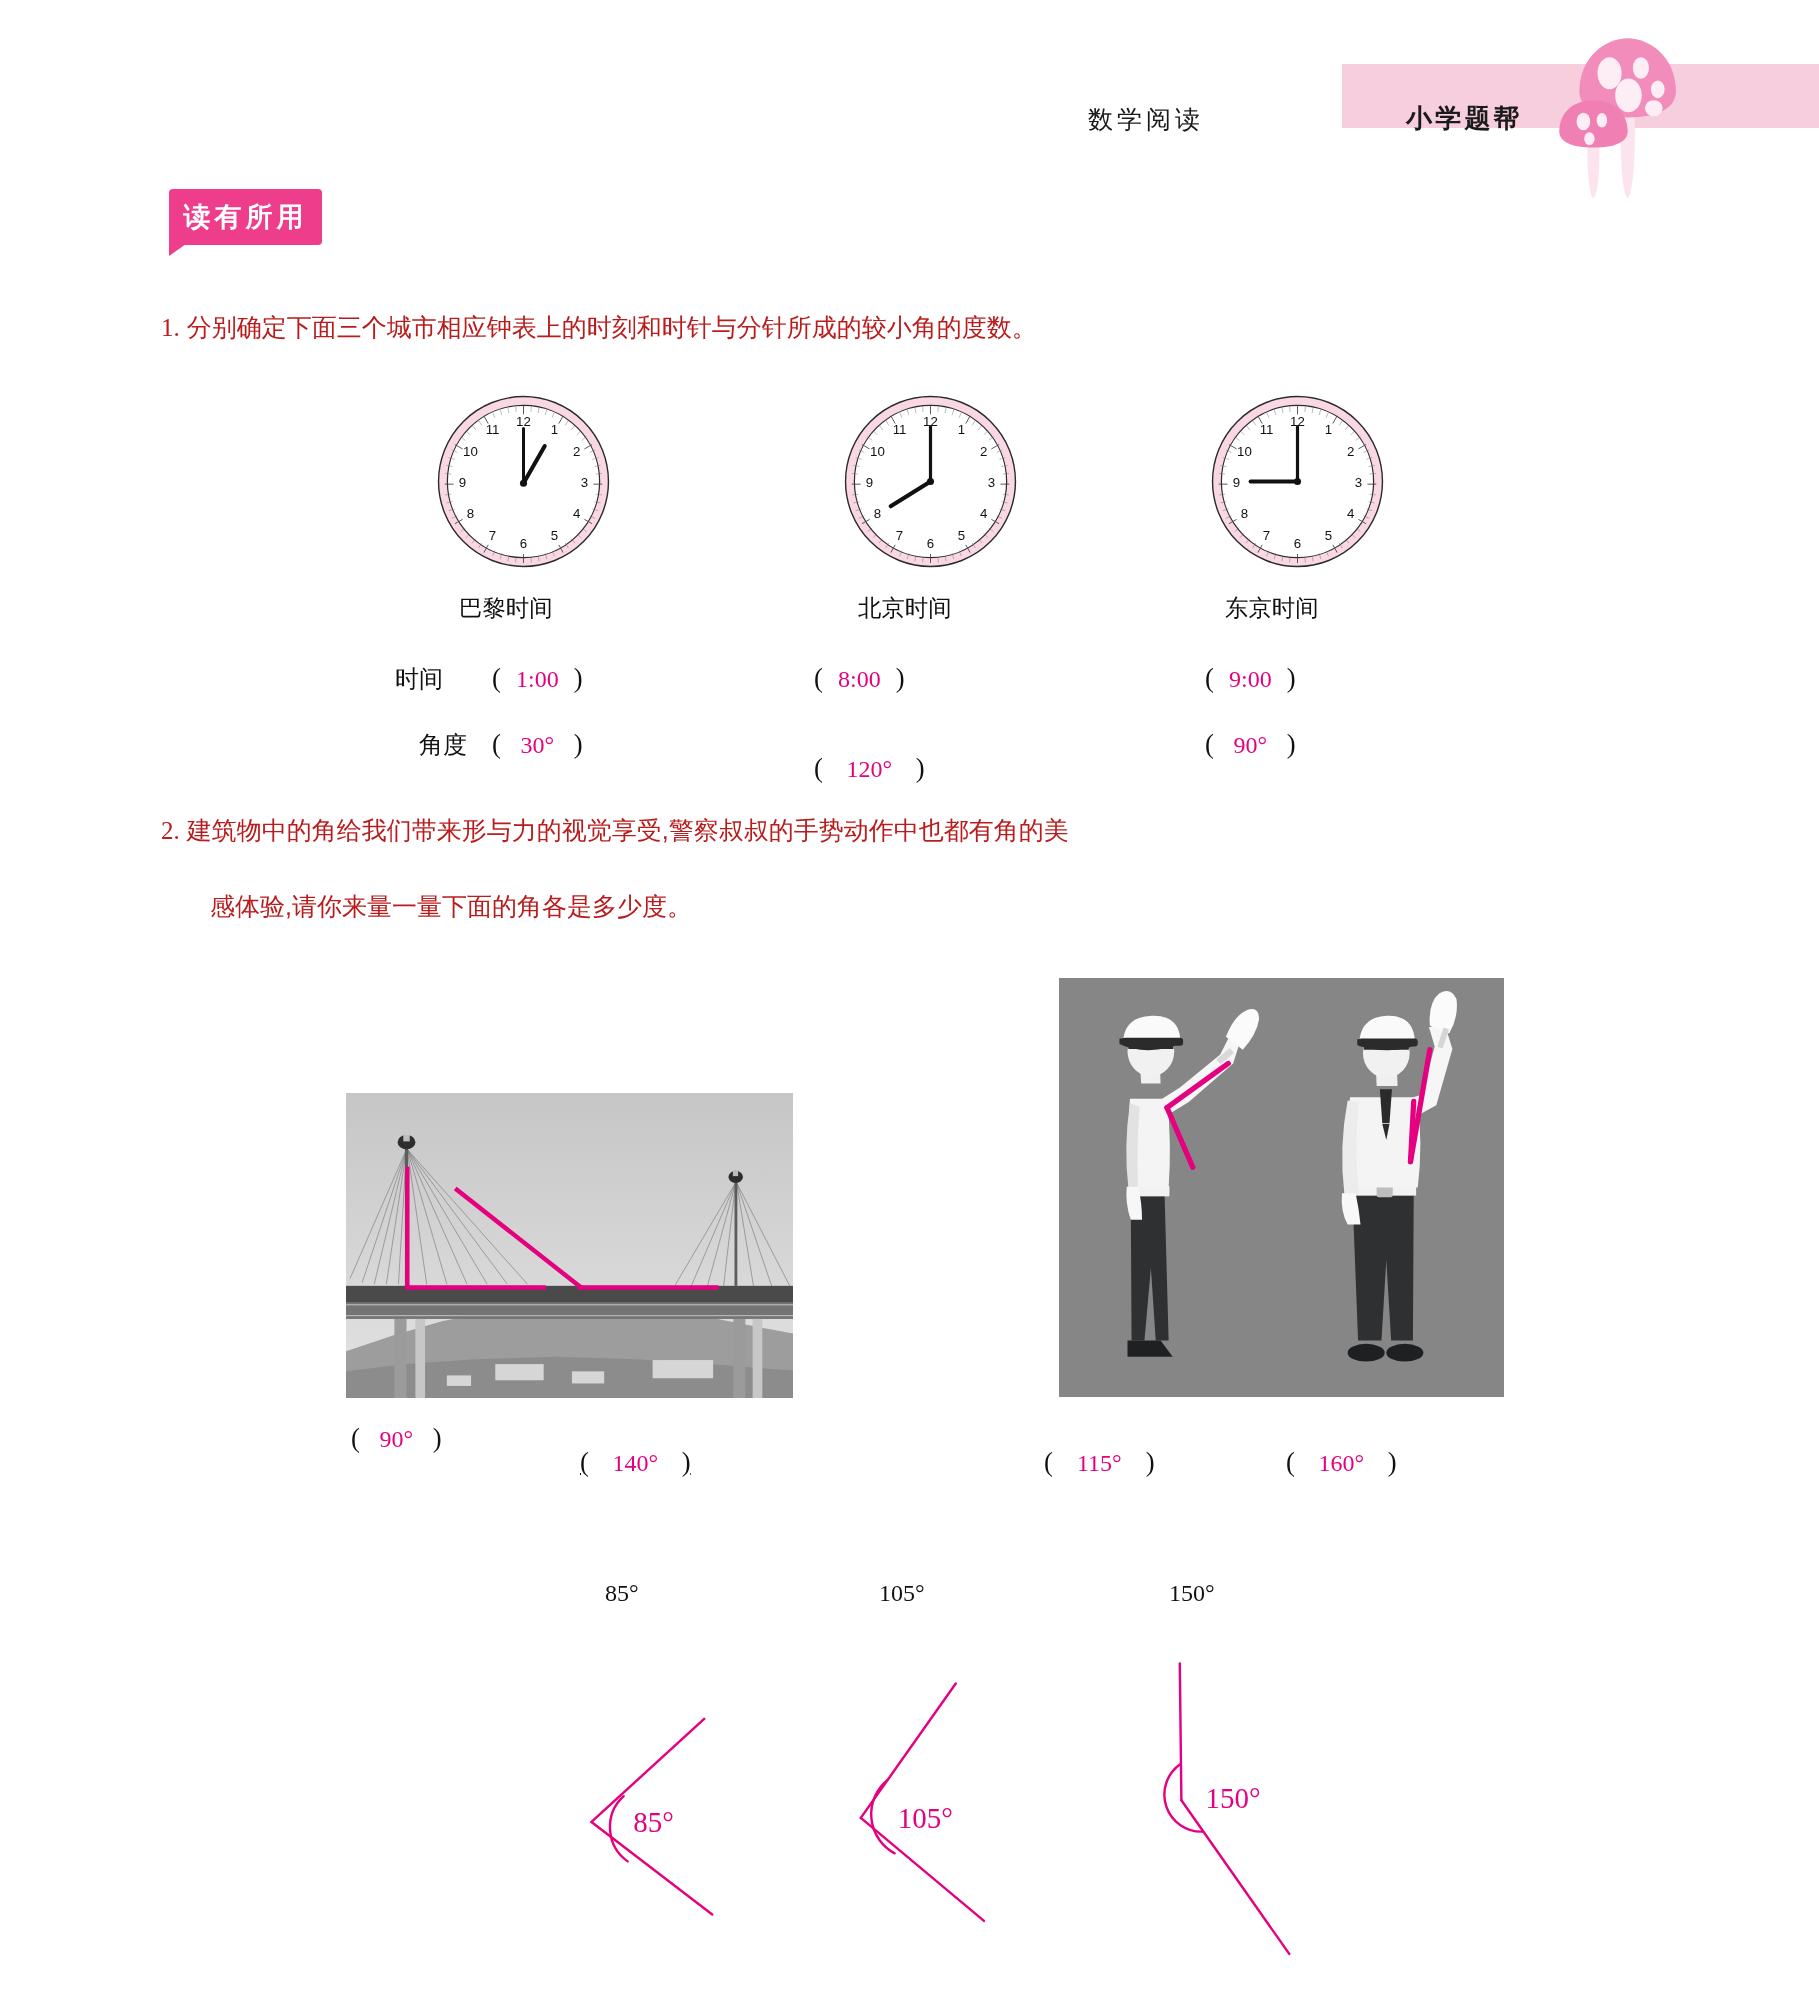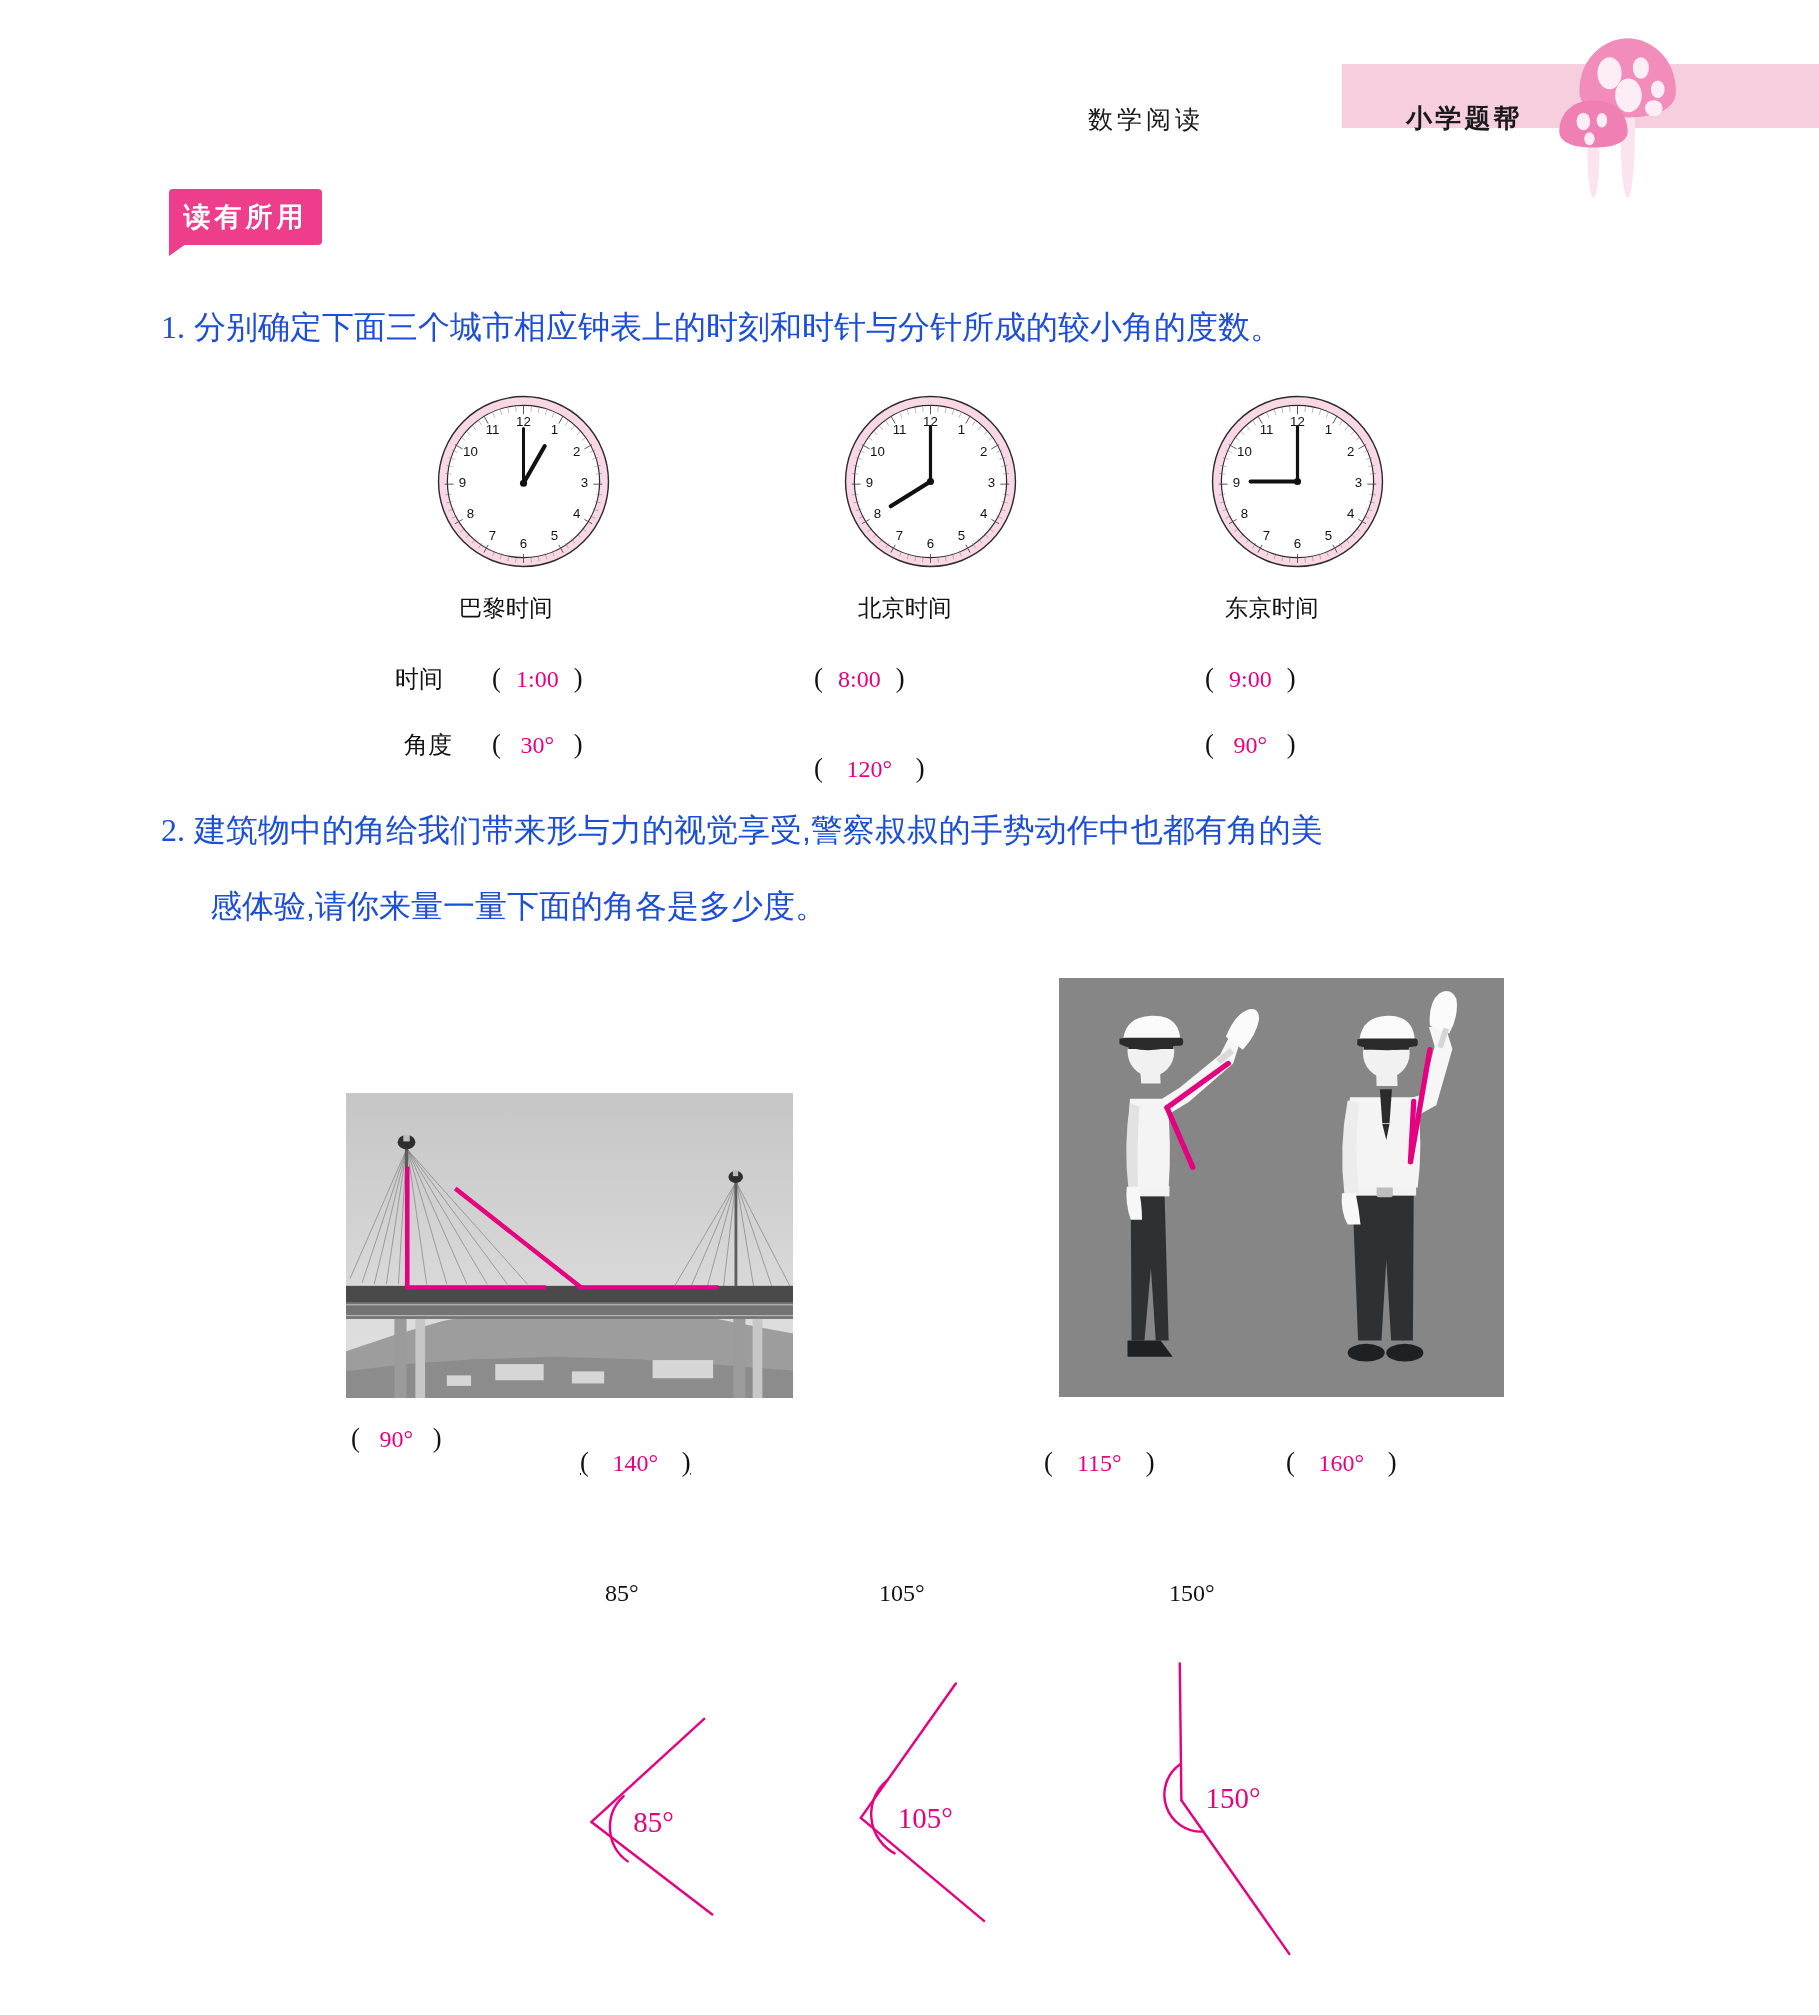--- a/index.html
+++ b/index.html
@@ -51,23 +51,23 @@
     position: absolute;
     left: 0; bottom: -11.3px;
     border-left: 0 solid transparent;
     border-right: 17px solid transparent;
     border-top: 12px solid #ee3d8b;
   }
 
   
   .qtext {
     position: absolute;
-    font-size: 32px;
+    font-size: 25px;
     line-height: 42px;
-    color: #1d4ed8;
+    color: #b91c1c;
     font-family: "Liberation Sans", "DejaVu Sans", sans-serif;
     white-space: nowrap;
   }
   .qnum { font-family: "Liberation Serif", serif; }
 
   
   .clock-row { position: absolute; left: 0; top: 393px; width: 1820px; height: 193px; }
   .clock { position: absolute; width: 177px; height: 177px; }
   .clock svg { width: 177px; height: 177px; display: block; }
 
@@ -433,21 +433,21 @@
   </div>
 
   <div class="ansrow" style="top:663px;">
     <div class="ans-lead" style="left:395px;">时间</div>
     <div class="paren" style="left:492px;">(<span class="v">1:00</span>)</div>
     <div class="paren" style="left:814px;">(<span class="v">8:00</span>)</div>
     <div class="paren" style="left:1205px;">(<span class="v">9:00</span>)</div>
   </div>
 
   <div class="ansrow" style="top:729px;">
-    <div class="ans-lead" style="left:404px;">角度</div>
+    <div class="ans-lead" style="left:419px;">角度</div>
     <div class="paren" style="left:492px;">(<span class="v">30°</span>)</div>
     <div class="paren" style="left:814px;">(<span class="v wide">120°</span>)</div>
     <div class="paren" style="left:1205px;">(<span class="v">90°</span>)</div>
   </div>
 
   <div class="qtext" style="left:161px; top:809px;">
     <span class="qnum">2.</span>
     <span>建筑物中的角给我们带来形与力的视觉享受,警察叔叔的手势动作中也都有角的美</span>
   </div>
   <div class="qtext" style="left:210px; top:885px;">感体验,请你来量一量下面的角各是多少度。</div>

